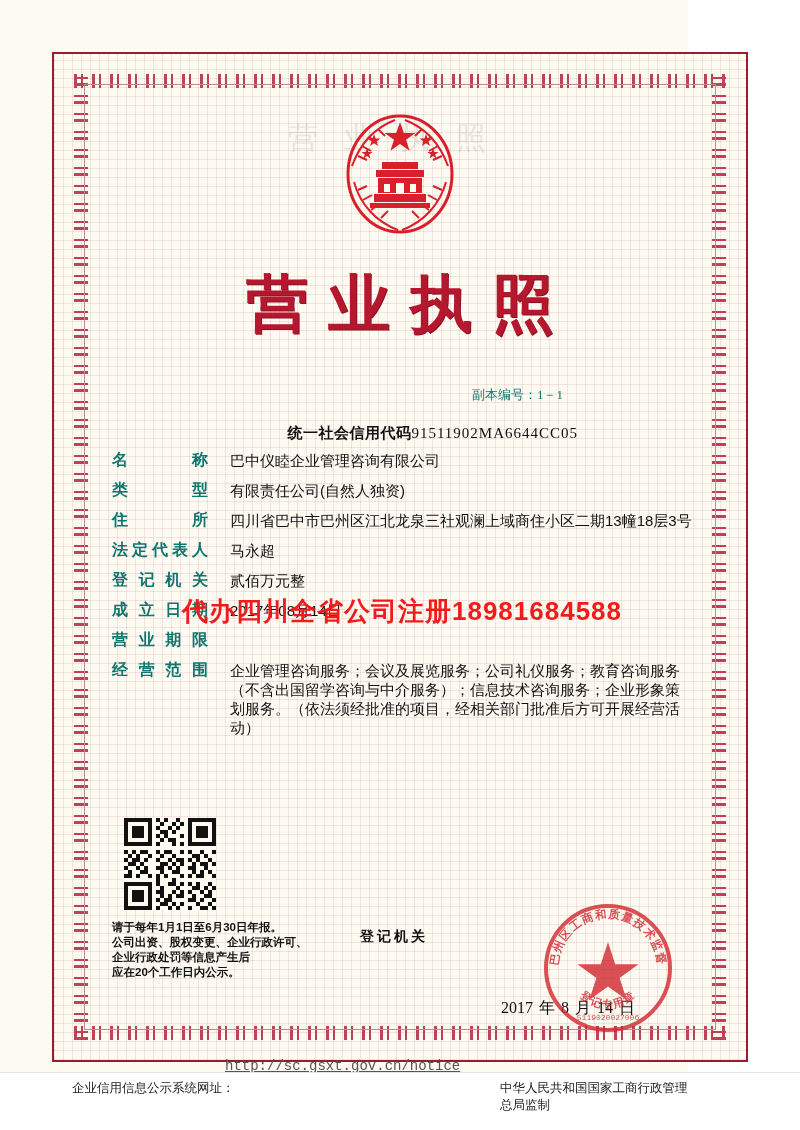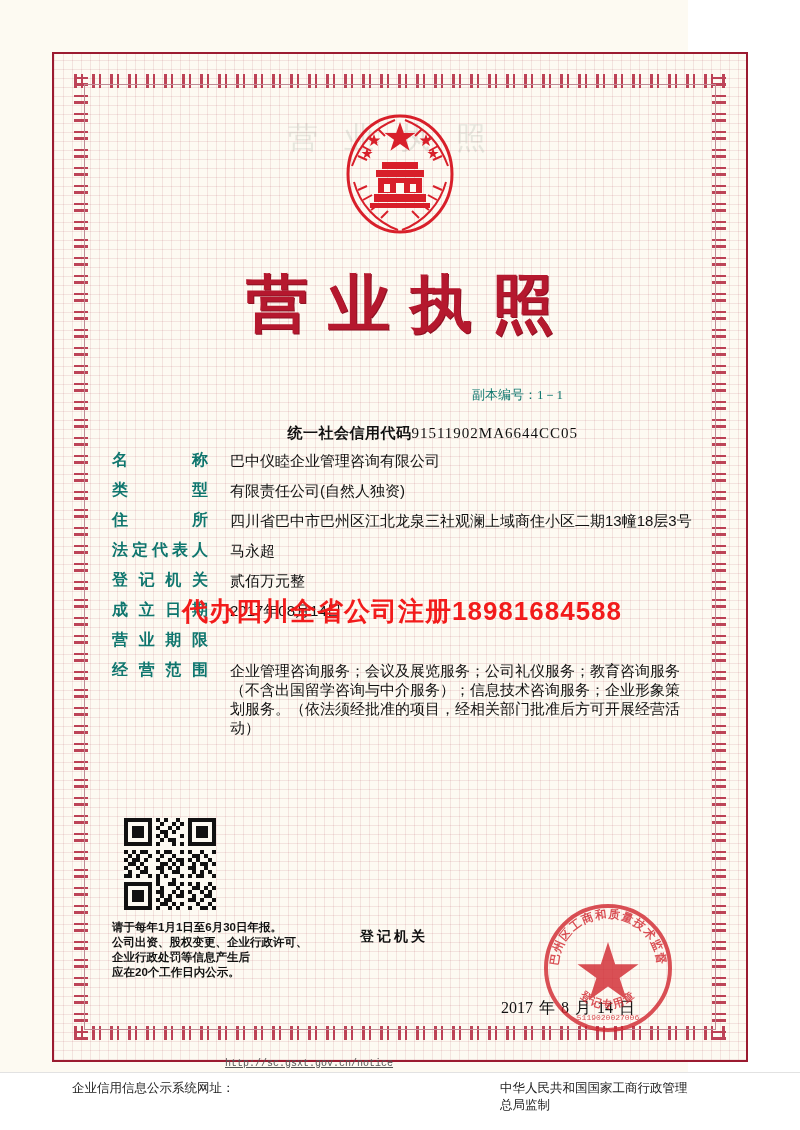--- a/index.html
+++ b/index.html
@@ -234,21 +234,21 @@
     width: 140px;
     height: 140px;
     opacity: 0.78;
   }
 
   
   .url-line {
     position: absolute;
     left: 225px;
     top: 1058px;
-    font-size: 10px;
+    font-size: 14px;
     color: #555;
     font-family: "Liberation Mono", monospace;
     text-decoration: underline;
   }
 
   
   .bottom-strip {
     position: absolute;
     left: 0;
     top: 1072px;

